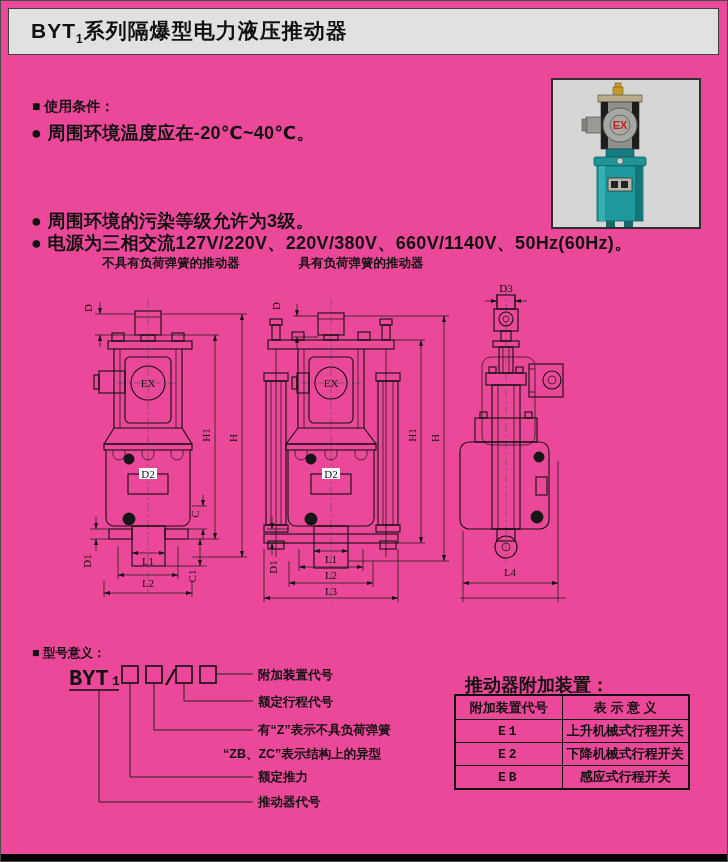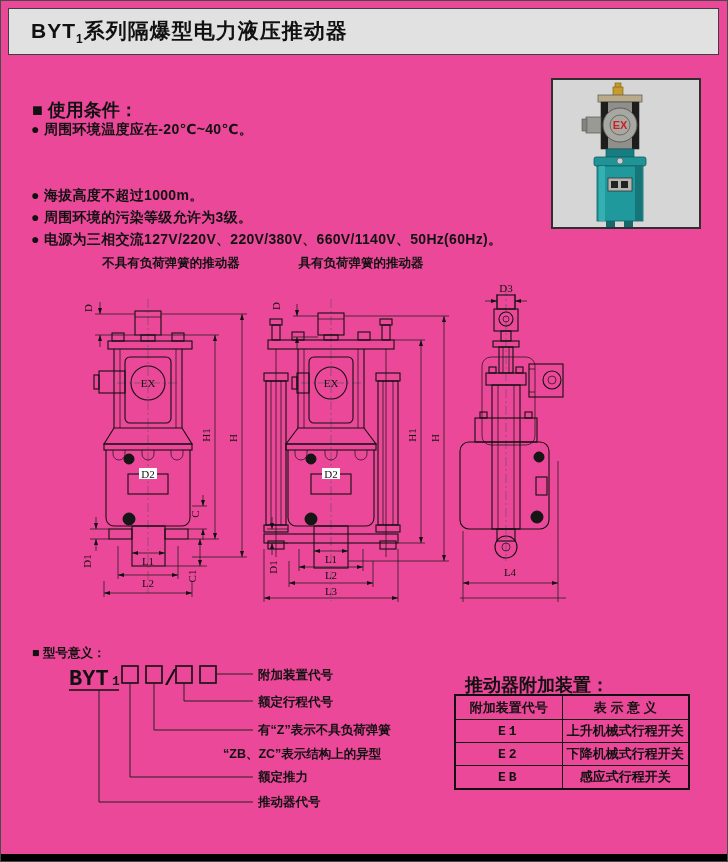--- a/index.html
+++ b/index.html
@@ -5,22 +5,22 @@
   html,body{margin:0;padding:0;background:#888;}
   .page{position:relative;width:728px;height:862px;background:#ec4899;margin:0 auto;
         border:1px solid #4a4a4a;box-sizing:border-box;overflow:hidden;
         font-family:"Liberation Sans","DejaVu Sans",sans-serif;color:#111;}
   .header{position:absolute;left:7px;top:7px;width:711px;height:47px;background:#e1e1e1;
           border:1px solid #3f3f3f;box-sizing:border-box;display:flex;align-items:center;}
   .header .t{font-size:21px;font-weight:bold;letter-spacing:1px;padding-left:22px;}
   .header sub{font-size:12px;}
   .photo{position:absolute;left:550px;top:77px;width:150px;height:151px;
          background:#d6d6d6;border:2px solid #2f2f2f;box-sizing:border-box;}
-  .cond-heading{position:absolute;left:31px;top:97px;font-size:18px;font-weight:bold;}
-  .cond-line{position:absolute;left:30px;font-size:14px;font-weight:bold;white-space:nowrap;letter-spacing:.3px;}
+  .cond-heading{position:absolute;left:31px;top:97px;font-size:14px;font-weight:bold;}
+  .cond-line{position:absolute;left:30px;font-size:18px;font-weight:bold;white-space:nowrap;letter-spacing:.3px;}
   .cond-indent{left:44px;}
   .drawings{position:absolute;left:0;top:252px;}
   .out{stroke:#111;stroke-width:1.1;fill:none;}
   .thin{stroke:#111;stroke-width:.7;fill:none;}
   .dim{stroke:#222;stroke-width:.8;fill:none;}
   .axis{stroke:#555;stroke-width:.6;stroke-dasharray:9 3 2 3;fill:none;}
   .dtxt{font-family:"Liberation Serif","DejaVu Serif",serif;font-size:11px;fill:#111;}
   .dtitle{font-size:12.5px;font-weight:bold;fill:#111;font-family:"Liberation Sans",sans-serif;}
   .plug{fill:#161616;stroke:#111;}
   .model-heading{position:absolute;left:31px;top:631px;font-size:12.5px;font-weight:bold;margin-top:13px;}
@@ -71,21 +71,20 @@
       <rect x="55" y="98" width="24" height="13" fill="#b5b5ae" stroke="#333" stroke-width=".8"></rect>
       <rect x="58" y="101" width="7" height="7" fill="#222"></rect>
       <rect x="68" y="101" width="7" height="7" fill="#222"></rect>
       <rect x="53" y="141" width="9" height="6" fill="#14696c"></rect>
       <rect x="71" y="141" width="9" height="6" fill="#14696c"></rect>
     </svg>
   </div>
 
   <div class="cond-heading">■ 使用条件：</div>
   <div class="cond-line" style="top:120px">● 周围环境温度应在-20℃~40℃。</div>
-  <div class="cond-line" style="top:186px">● 海拔高度不超过1000m。</div>
   <div class="cond-line" style="top:208px">● 周围环境的污染等级允许为3级。</div>
   <div class="cond-line" style="top:230px">● 电源为三相交流127V/220V、220V/380V、660V/1140V、50Hz(60Hz)。</div>
 
   <svg class="drawings" width="728" height="370" viewBox="0 252 728 370">
     <defs>
       <marker id="ar" viewBox="0 0 10 10" refX="9.5" refY="5" markerWidth="8" markerHeight="8" orient="auto-start-reverse">
         <path d="M0,1.8 9.5,5 0,8.2Z" fill="#111"></path>
       </marker>
     </defs>
 

